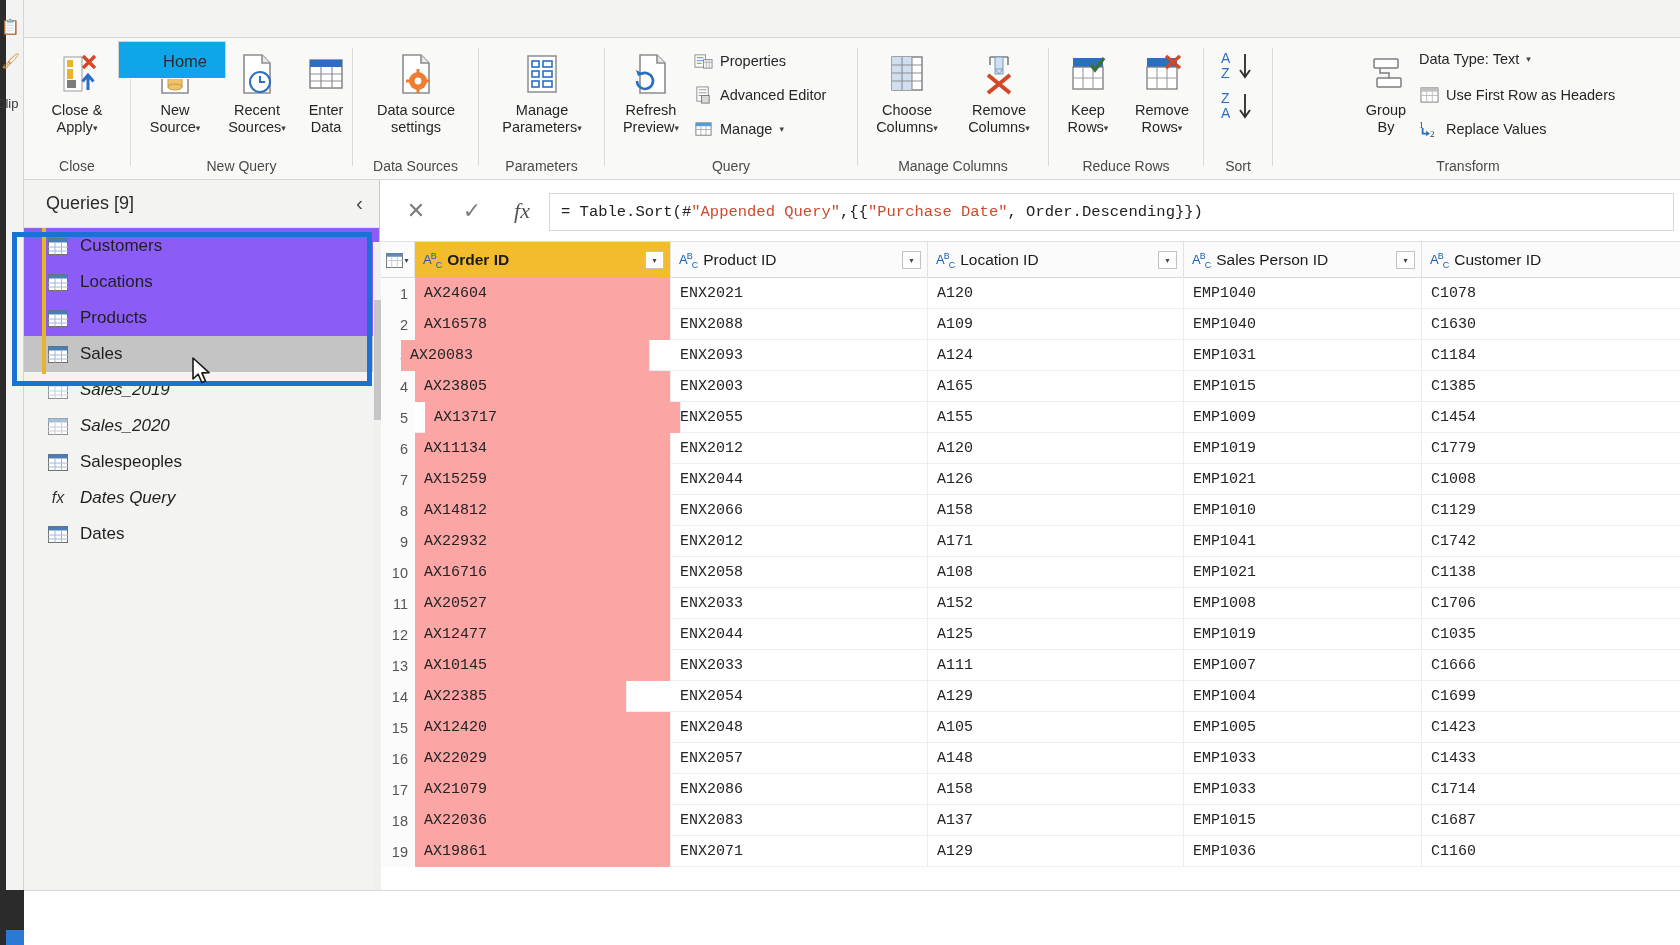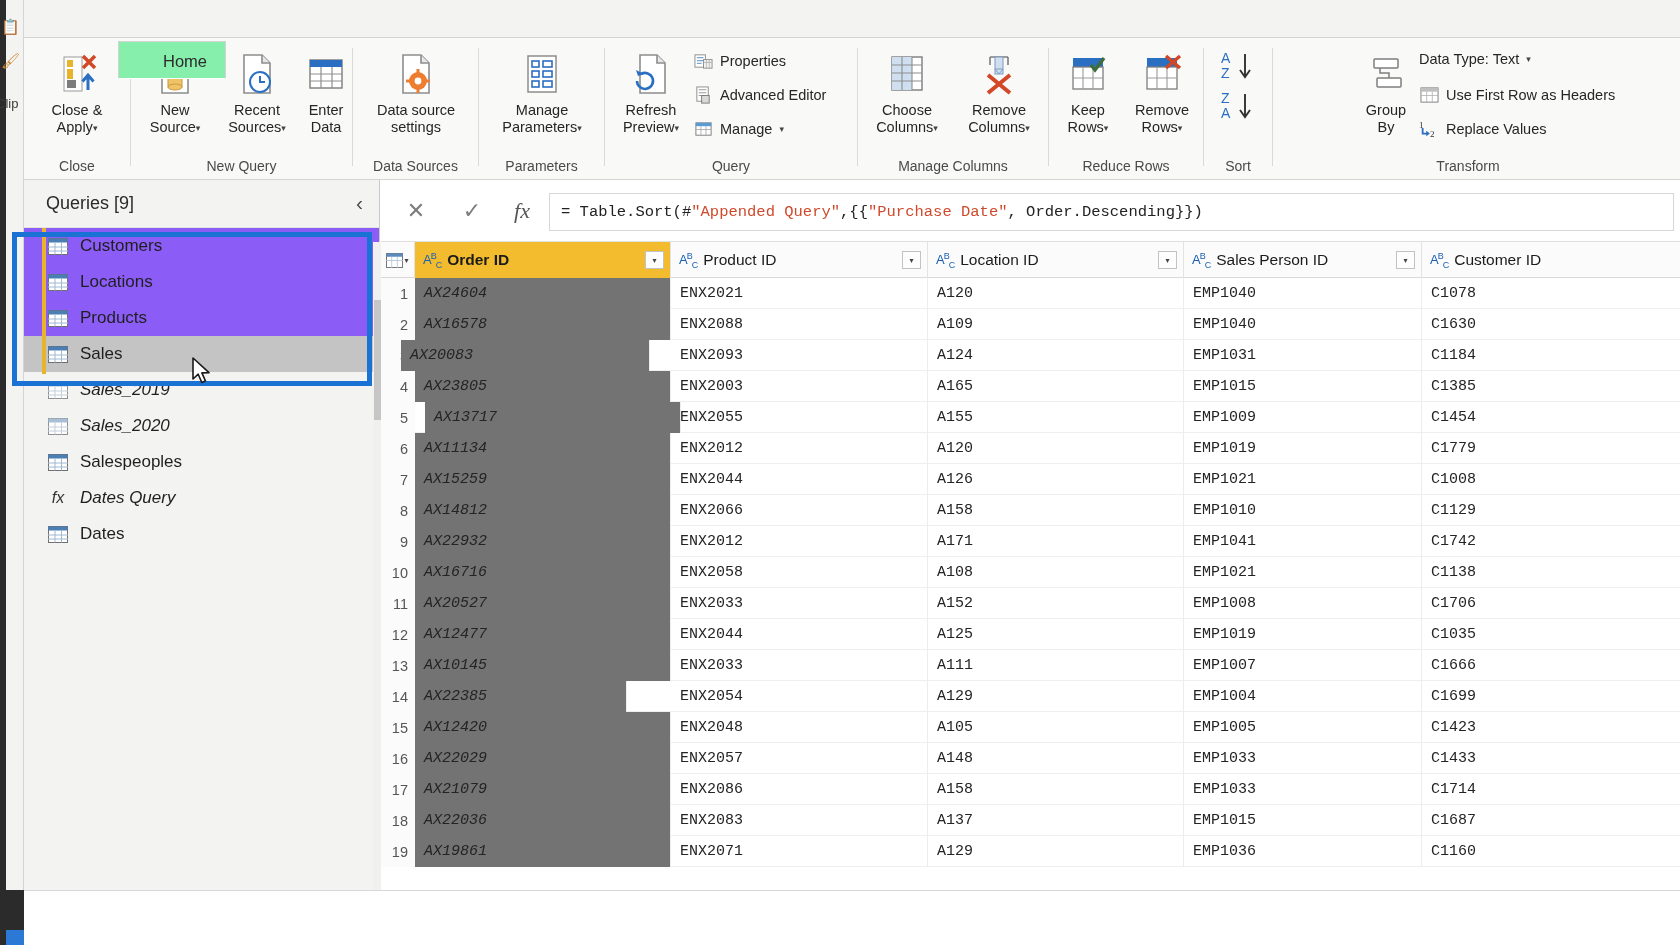--- a/index.html
+++ b/index.html
@@ -36,21 +36,21 @@
     border-bottom:1px solid #d4d4d4;
   }
   .tab {
     position:absolute; top:4px; height:38px; line-height:38px;
     padding:0 18px; font-size:16.5px; color:#2c2c2c; cursor:default;
     white-space:nowrap;
     margin-top:37px;
   }
   .tab.file { background:#2075c7; color:#fff; font-size:16px; padding:0 22px; }
   .tab.active {
-    background:#86efac; border-left:1px solid #d4d4d4; border-right:1px solid #d4d4d4;
+    background:#0ea5e9; border-left:1px solid #d4d4d4; border-right:1px solid #d4d4d4;
     border-top:1px solid #d4d4d4; border-bottom:1px solid #ffffff; z-index:3;padding-left:44px;
   }
 
   .ribbon-body {
     position:relative; height:142px; background:#f9f9f8;
     border-bottom:1px solid #d4d4d4;
   }
   .grp { position:absolute; top:0; height:142px; }
   .grp-sep { position:absolute; top:10px; width:1px; height:118px; background:#dadada; }
   .grp-title {
@@ -146,21 +146,21 @@
   .rnum {
     position:absolute; left:0; top:0; width:34px; height:31px;
     display:flex; align-items:center; justify-content:flex-end; padding-right:7px;
     font-size:14.5px; color:#555; background:#fbfbfb;
   }
   .gcell {
     position:absolute; top:0; height:31px; display:flex; align-items:center;
     padding-left:9px; font-family:"Liberation Mono", monospace; font-size:15px; color:#242424;
     border-right:1px solid #ededed; white-space:nowrap; overflow:hidden;
   }
-  .gcell.selcol { background:#737373;font-style:italic; }
+  .gcell.selcol { background:#fca5a5; }
   .grid-leftbar { position:absolute; left:373px; top:242px; width:8px; height:648px; background:#f0f0ee; }
   .thumb { position:absolute; left:374px; top:300px; width:7px; height:120px; background:#c6c6c6; }
 
   
   svg { display:block; }
 </style>
 </head>
 <body>
 
 <div id="app">

